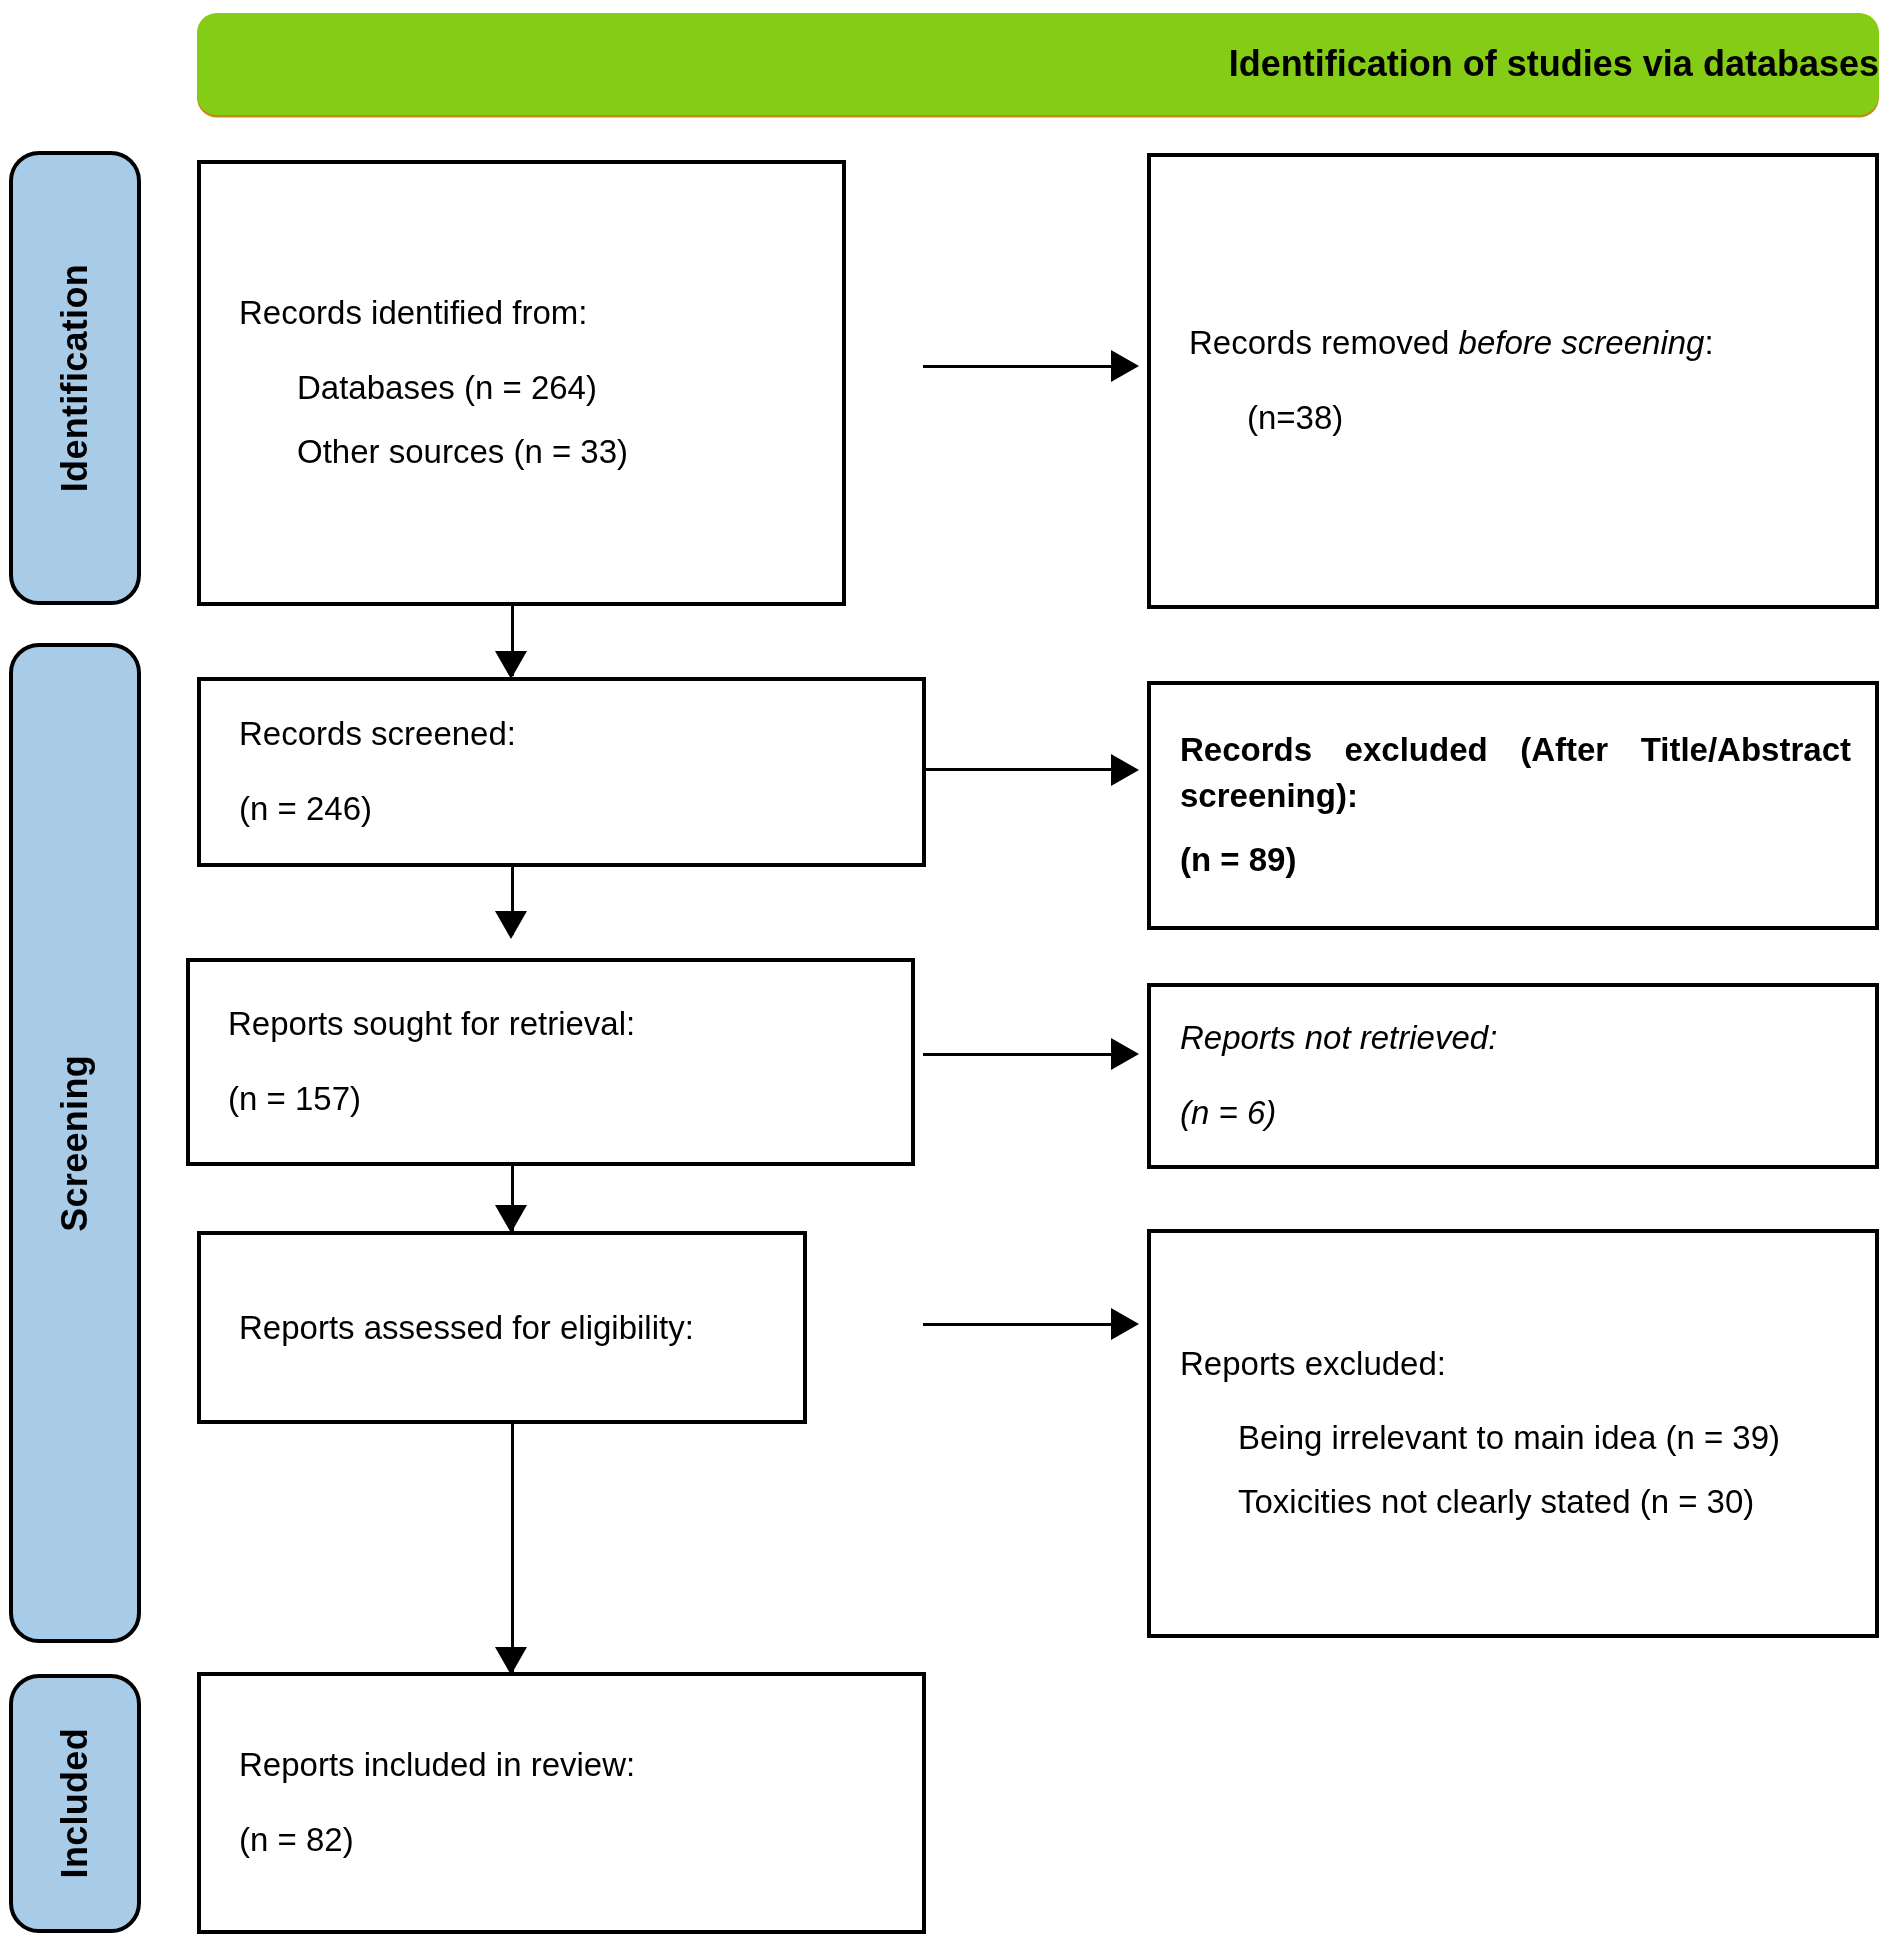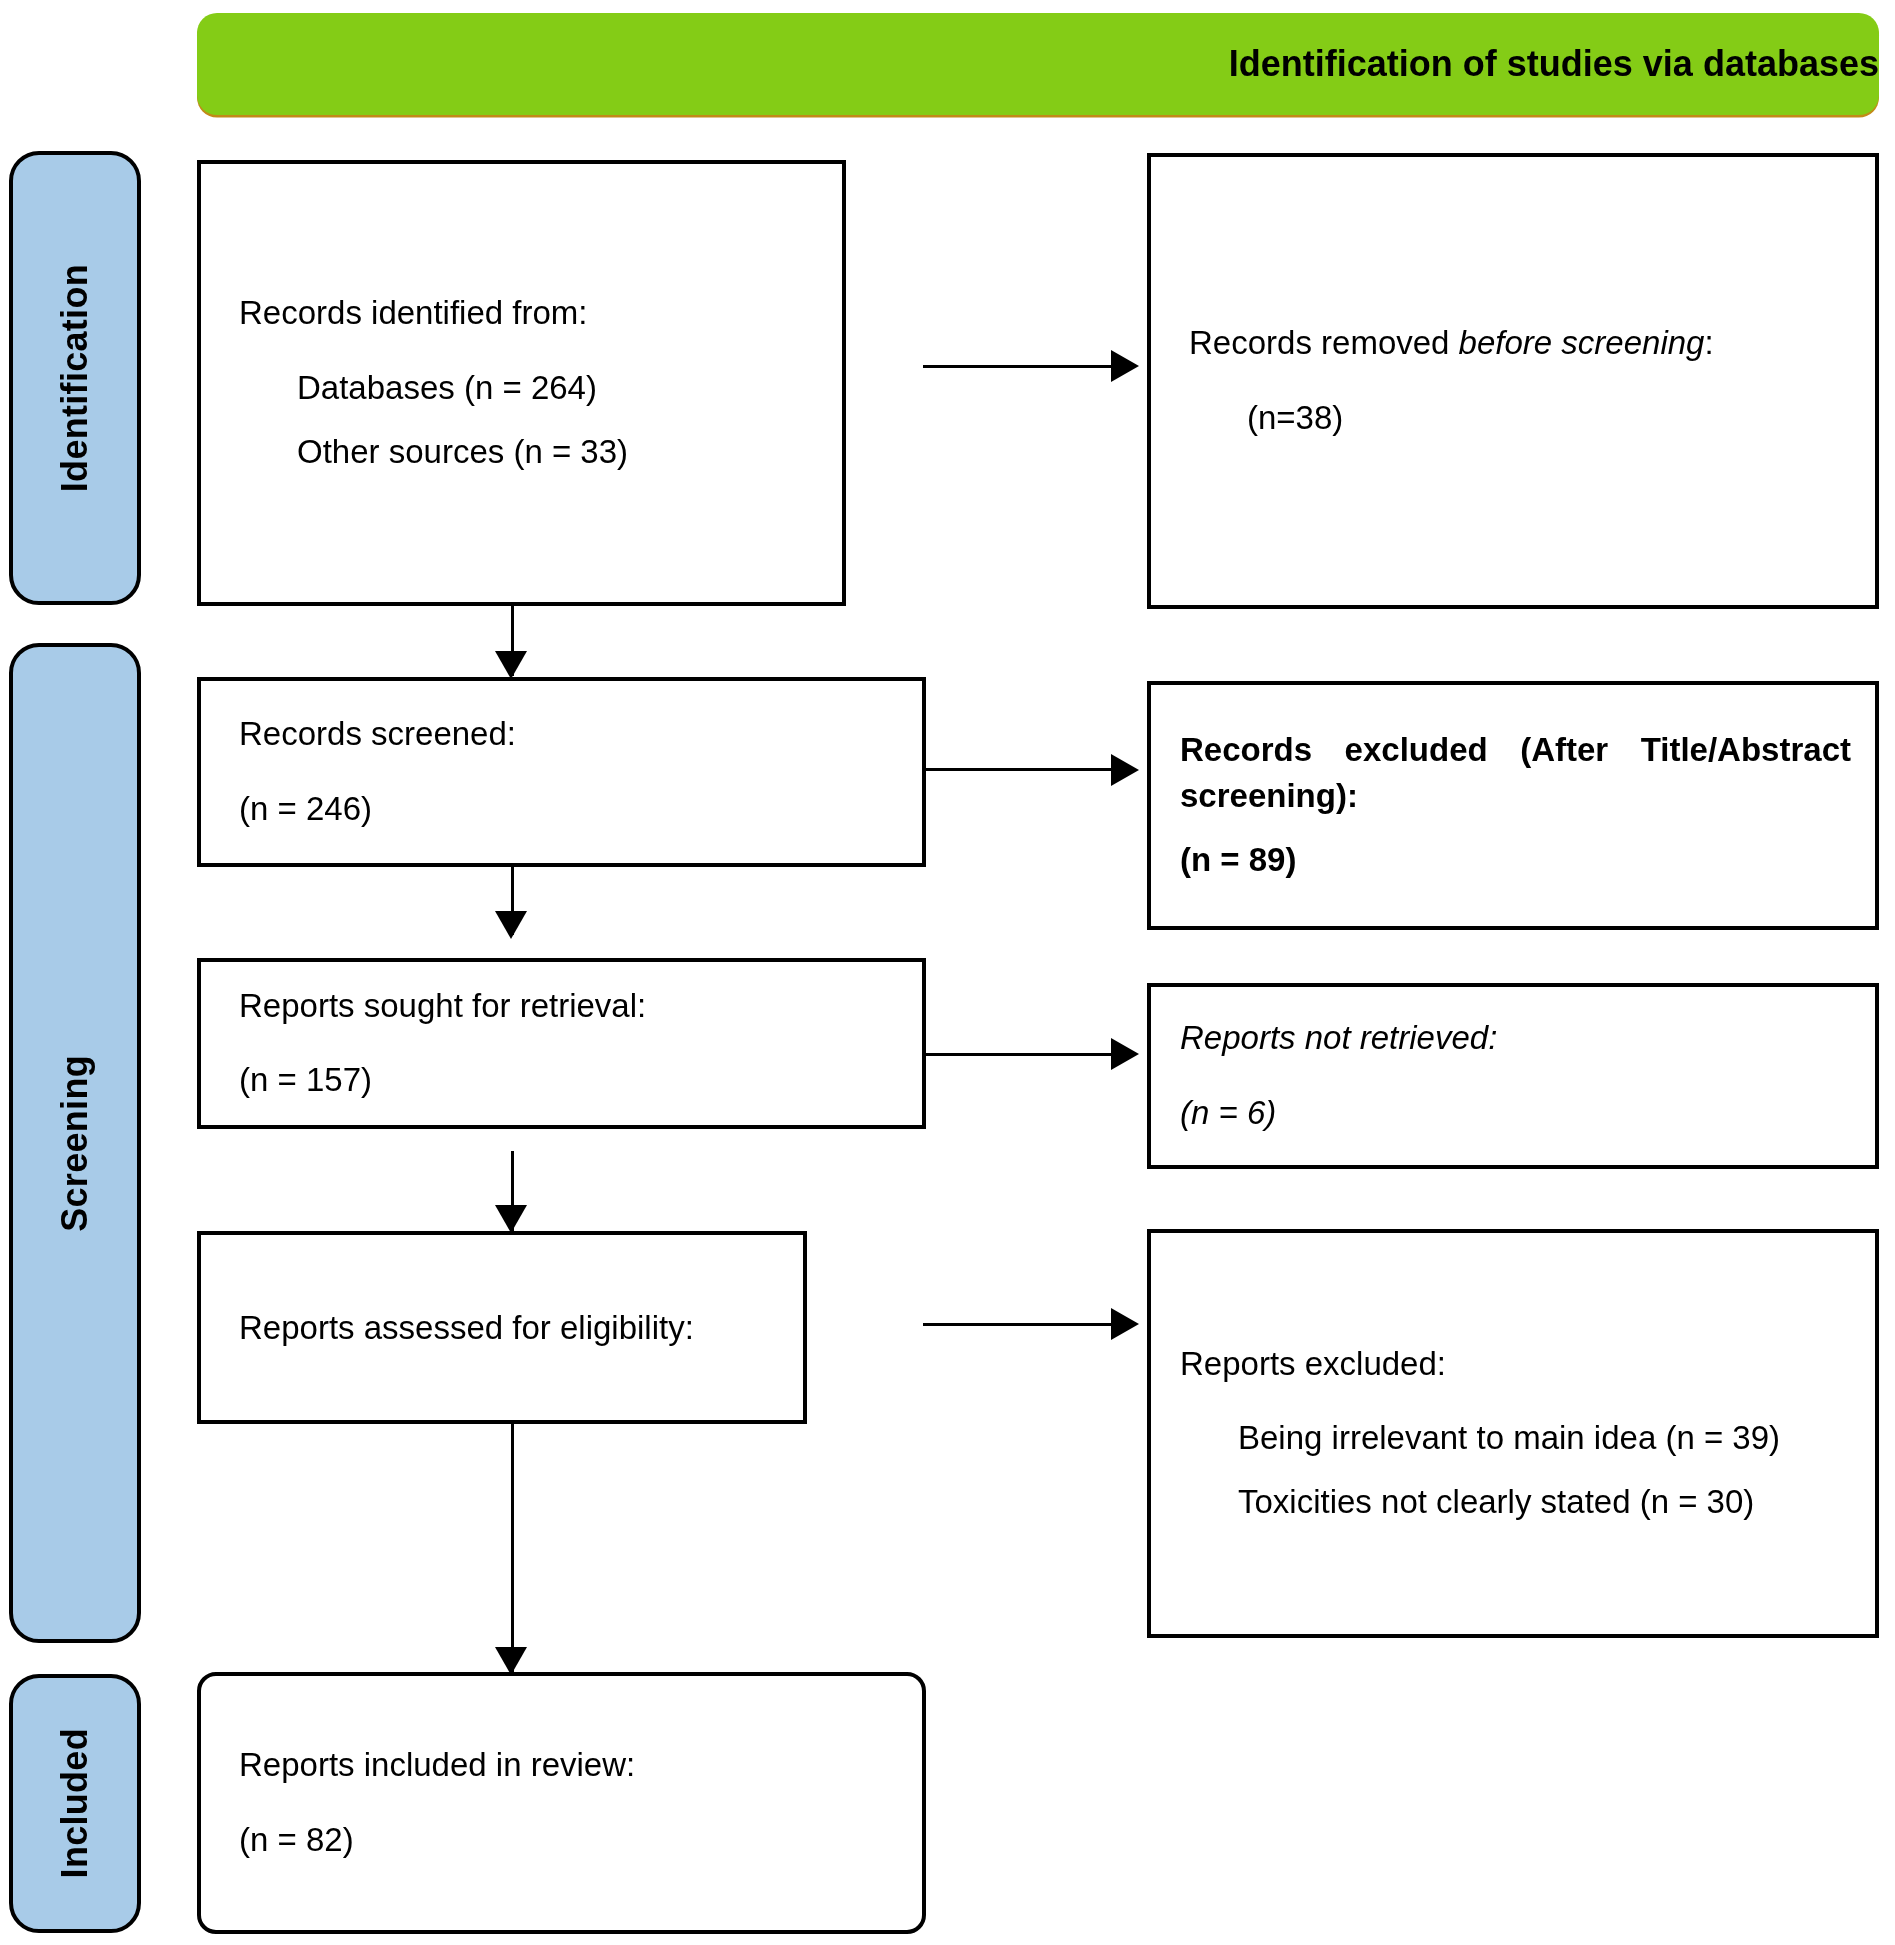--- a/index.html
+++ b/index.html
@@ -179,34 +179,34 @@
     </div>
   </div>
 
   <div class="pbox" style="left:197px; top:677px; width:729px; height:190px;">
     <div class="pbox-inner">
       <div class="line">Records screened:</div>
       <div class="line gap">(n = 246)</div>
     </div>
   </div>
 
-  <div class="pbox" style="left:197px; top:958px; width:729px; height:171px;">
+  <div class="pbox" style="left:186px; top:958px; width:729px; height:208px;">
     <div class="pbox-inner">
       <div class="line">Reports sought for retrieval:</div>
       <div class="line gap">(n = 157)</div>
     </div>
   </div>
 
   <div class="pbox" style="left:197px; top:1231px; width:610px; height:193px;">
     <div class="pbox-inner">
       <div class="line">Reports assessed for eligibility:</div>
     </div>
   </div>
 
-  <div class="pbox" style="left:197px; top:1672px; width:729px; height:262px;border-radius:19px;">
+  <div class="pbox" style="left:197px; top:1672px; width:729px; height:262px;">
     <div class="pbox-inner">
       <div class="line">Reports included  in review:</div>
       <div class="line gap">(n = 82)</div>
     </div>
   </div>
 
   <div class="pbox" style="left:1147px; top:153px; width:732px; height:456px;">
     <div class="pbox-inner">
       <div class="line"><span>Records removed </span><span class="ital">before screening</span><span>:</span></div>
       <div class="line indent gap">(n=38)</div>

